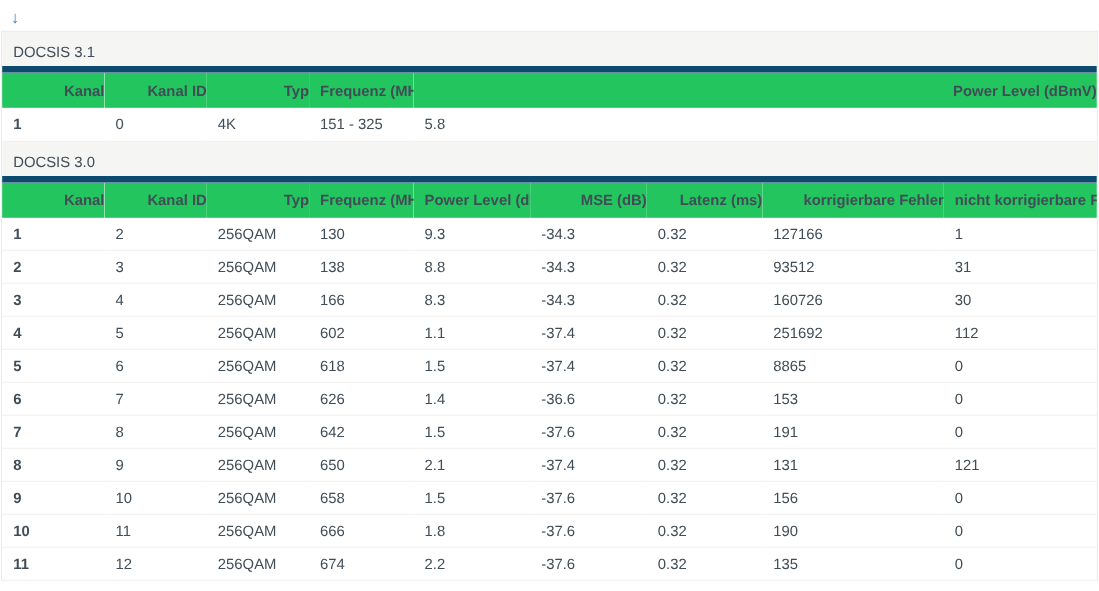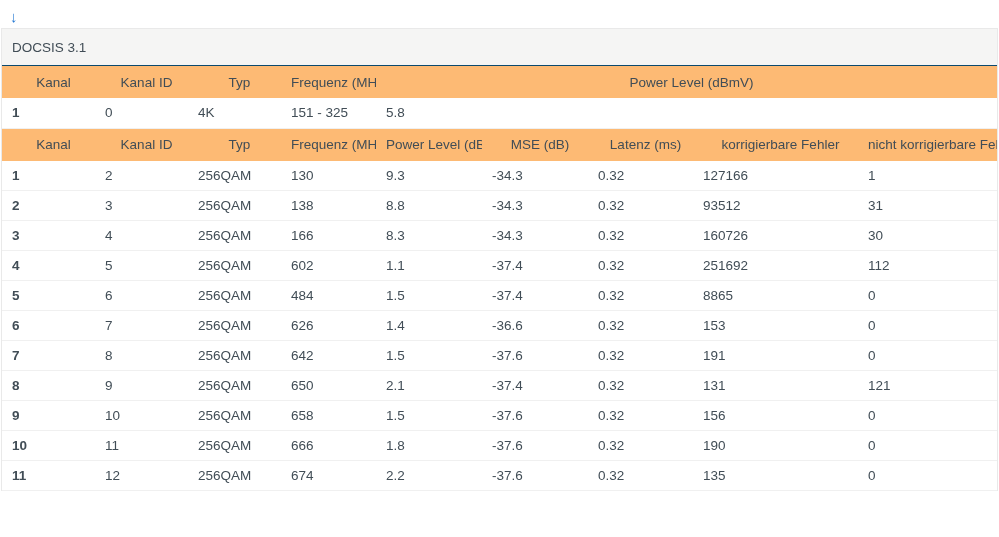--- a/index.html
+++ b/index.html
@@ -31,33 +31,33 @@
     border: 1px solid #e9e9e9;
     border-bottom: none;
   }
   .section-header {
     background: #f5f5f4;
     height: 37px;
     line-height: 37px;
     padding-left: 10px;
     font-size: 13.5px;
     color: #414d56;
-    border-bottom: 1px solid #0c4a6e;
+    border-bottom: 6px solid #0c4a6e;
   }
   table {
     width: 100%;
     border-collapse: collapse;
     table-layout: fixed;
     font-size: 13.5px;
     color: #414d56;
   }
   thead th {
-    background: #fdba74;
-    font-weight: 400;
-    text-align: center;
+    background: #22c55e;
+    font-weight: 700;
+    text-align: right;
     height: 32px;
     padding-left: 10px;
     white-space: nowrap;
     overflow: hidden;
   }
   tbody td {
     height: 30px;
     padding-left: 10px;
     border-bottom: 1px solid #f0f0f0;
     white-space: nowrap;
@@ -107,20 +107,21 @@
         <tr>
           <td class="col-kanal">1</td>
           <td>0</td>
           <td>4K</td>
           <td>151 - 325</td>
           <td>5.8</td>
         </tr>
       </tbody>
   </table>
 
+  <div class="section-header">DOCSIS 3.0</div>
   <table class="t30">
     <colgroup>
         <col>
         <col>
         <col>
         <col>
         <col>
         <col>
         <col>
         <col>
@@ -181,21 +182,21 @@
           <td>1.1</td>
           <td>-37.4</td>
           <td>0.32</td>
           <td>251692</td>
           <td>112</td>
         </tr>
         <tr>
           <td class="col-kanal">5</td>
           <td>6</td>
           <td>256QAM</td>
-          <td>484</td>
+          <td>618</td>
           <td>1.5</td>
           <td>-37.4</td>
           <td>0.32</td>
           <td>8865</td>
           <td>0</td>
         </tr>
         <tr>
           <td class="col-kanal">6</td>
           <td>7</td>
           <td>256QAM</td>

